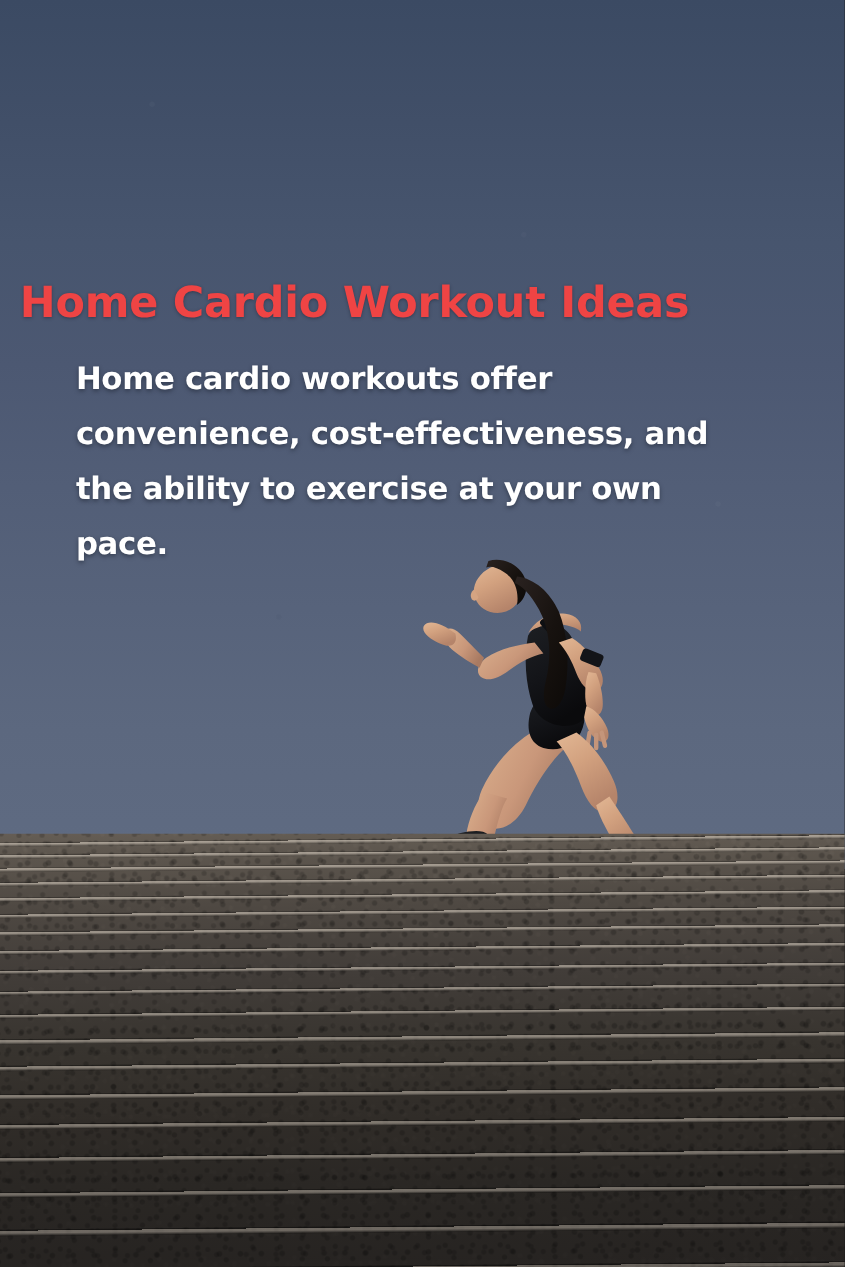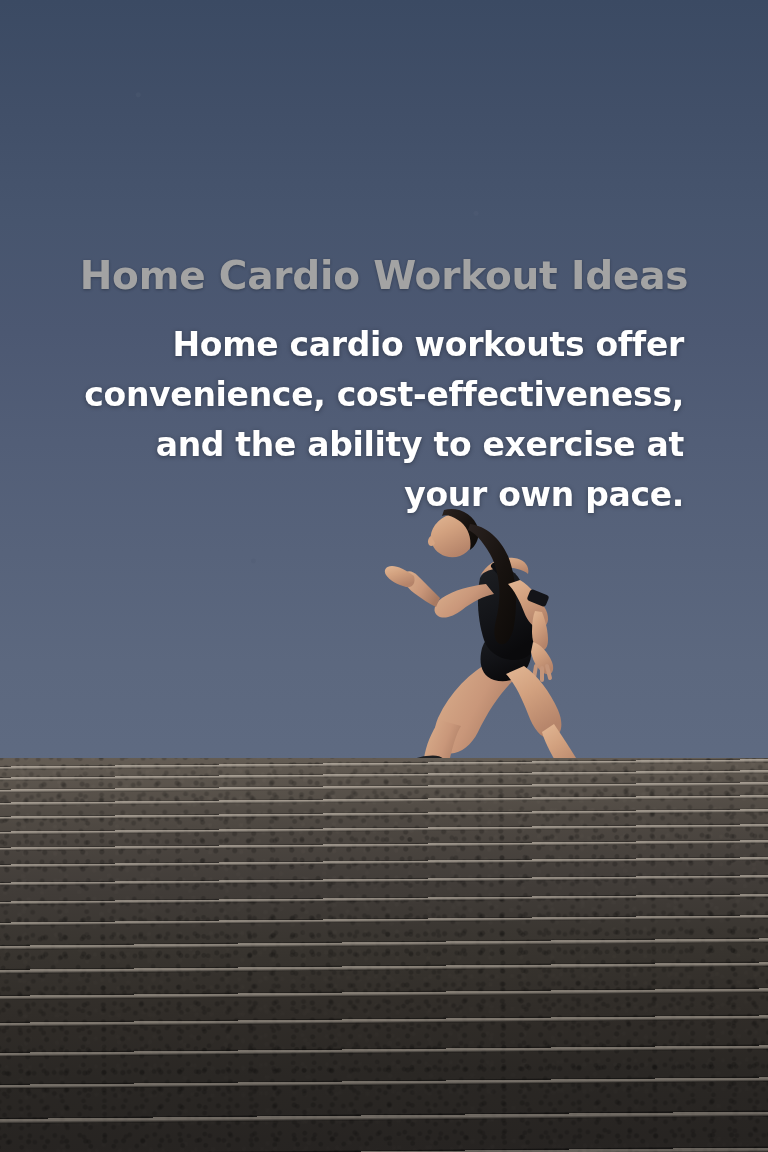--- a/index.html
+++ b/index.html
@@ -100,33 +100,34 @@
     text-align:center;
     z-index:30;
   }
   .pin-title {
     position:absolute; left:0; top:252px; width:768px;
     font-family:"DejaVu Sans", sans-serif;
     font-weight:bold;
     font-size:39px;
     line-height:48px;
     letter-spacing:-0.2px;
-    color:#a3a3a3;
-    text-align:center;
+    color:#ef4444;
+    text-align:left;
     text-shadow:0 1px 3px rgba(20,26,38,.42);
+    padding-left:18px;
   }
   .pin-subtitle {
-    position:absolute; left:84px; top:320px; width:600px;
+    position:absolute; left:69px; top:320px; width:600px;
     font-family:"DejaVu Sans", sans-serif;
     font-weight:bold;
-    font-size:33px;
+    font-size:28px;
     line-height:50px;
     letter-spacing:-0.3px;
     color:#ffffff;
-    text-align:right;
+    text-align:left;
     text-shadow:0 1px 4px rgba(20,26,38,.5);
   }
   .pin-footer {
     position:absolute; left:0; top:1032px; width:768px;
     font-family:"DejaVu Sans", sans-serif;
     font-weight:bold;
     font-size:34px;
     line-height:42px;
     letter-spacing:-0.4px;
     color:#ffffff;

